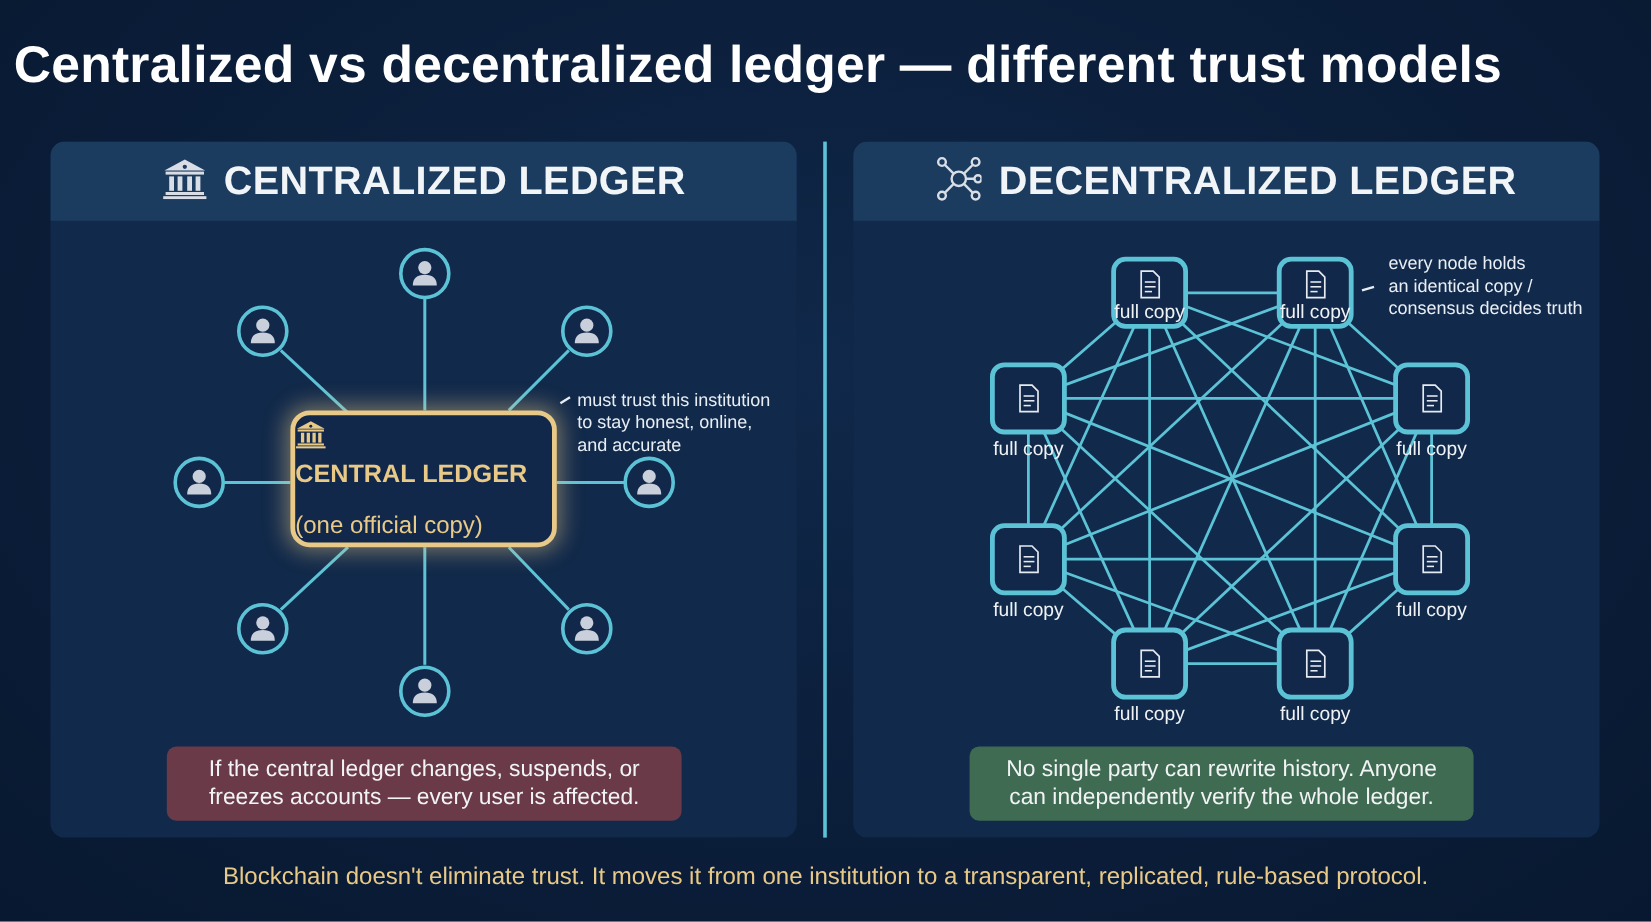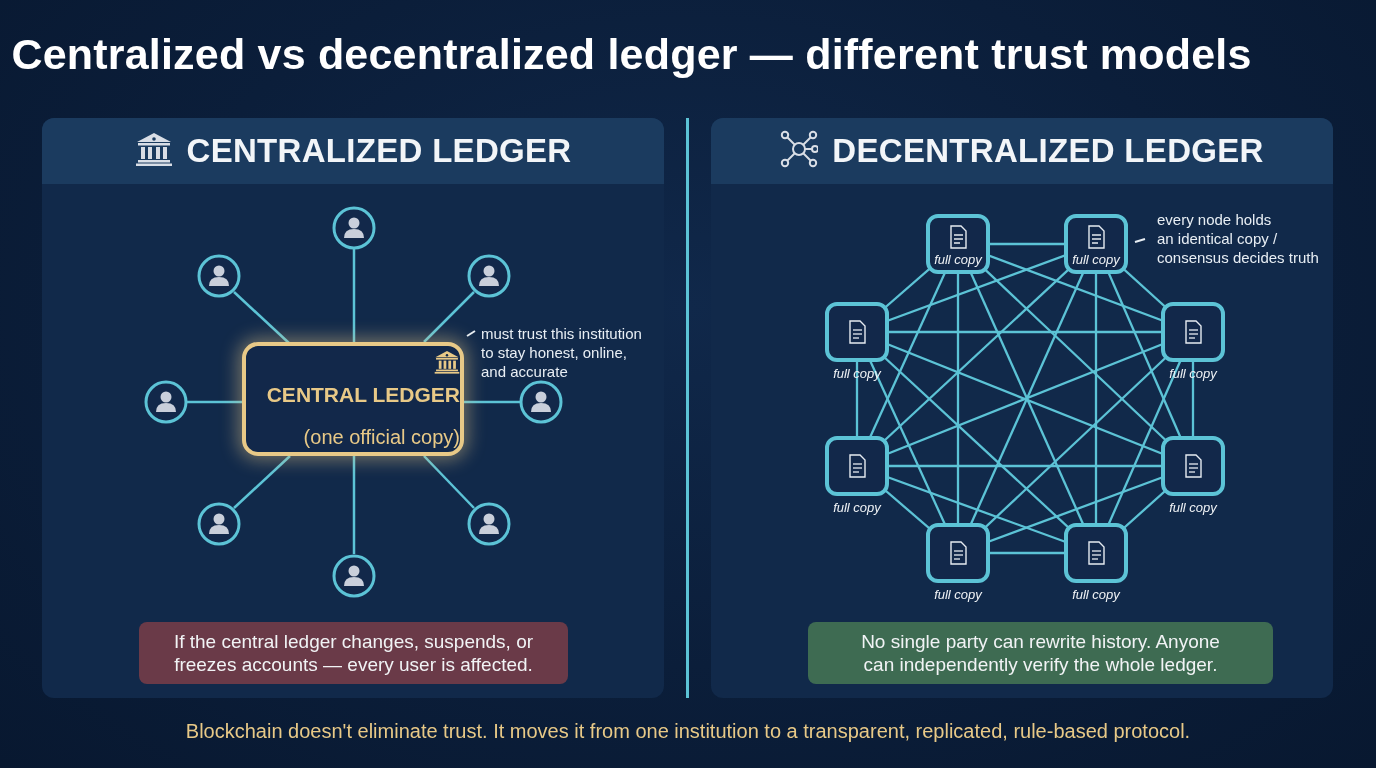--- a/index.html
+++ b/index.html
@@ -25,40 +25,40 @@
   }
   .panel-header .label { font-size: 33px; font-weight: bold; color: #f2f5f8; letter-spacing: 0.3px; }
   .divider {
     position: absolute; left: 686px; top: 118px; width: 3px; height: 580px; background: #5cc3d6;
   }
   .diagram { position: absolute; left: 0; top: 0; }
   .central-box {
     position: absolute; left: 200px; top: 224px; width: 222px; height: 114px;
     border: 4px solid #e8c987; border-radius: 16px; background: #12284a;
     box-shadow: 0 0 18px 4px rgba(232, 201, 135, 0.45);
-    display: flex; flex-direction: column; align-items: flex-end; justify-content: center;
+    display: flex; flex-direction: column; align-items: flex-start; justify-content: center;
     box-sizing: border-box;
   }
   .central-box .main { font-size: 21px; font-weight: bold; color: #e8c987; margin-top: 4px; }
   .central-box .sub { font-size: 20px; color: #e8c987; margin-top: 19px; }
   .annotation {
     position: absolute; font-size: 15px; line-height: 19px; color: #e8eef4;
   }
   .callout {
     position: absolute; top: 504px; height: 62px; border-radius: 8px;
     display: flex; align-items: center; justify-content: center; text-align: center;
     font-size: 19px; line-height: 23px; color: #f1f3f5; box-sizing: border-box; padding: 0 17px;
   }
   .callout.red { left: 97px; width: 429px; background: #6a3a48; }
-  .callout.green { left: 97px; width: 465px; background: #3e6b52; }
+  .callout.green { left: 97px; width: 420px; background: #3e6b52; }
   .footer {
     position: absolute; left: 0; top: 720px; width: 1376px; text-align: center;
     font-size: 20px; color: #e8c987;
   }
-  .node-label { position: absolute; font-size: 13px; color: #f0f3f6; text-align: center; width: 80px; font-style: italic; }
+  .node-label { position: absolute; font-size: 16px; color: #f0f3f6; text-align: center; width: 80px; }
 </style>
 </head>
 <body>
 
 <div class="title">Centralized vs decentralized ledger — different trust models</div>
 
 <div class="panel left">
   <div class="panel-header">
     <span>
       <svg width="38" height="34" viewBox="0 0 38 34">

